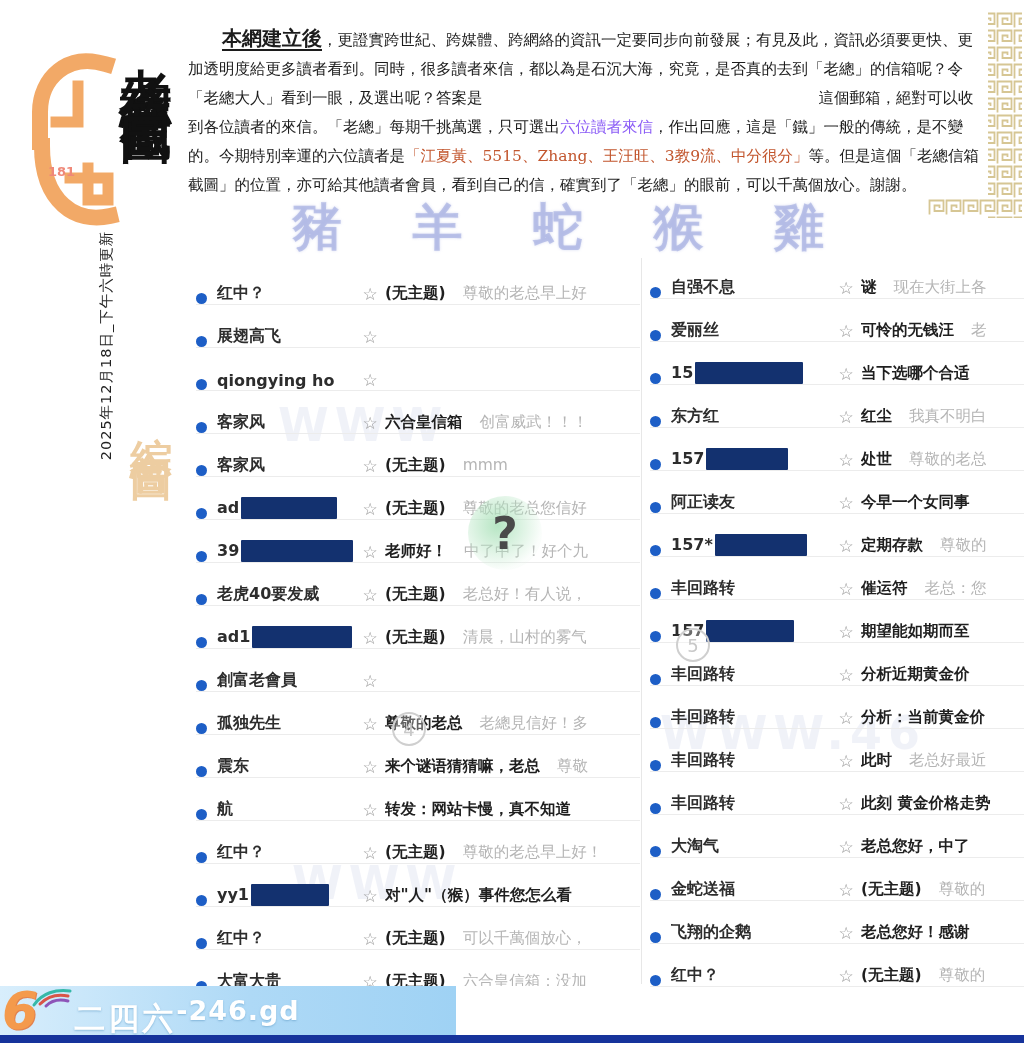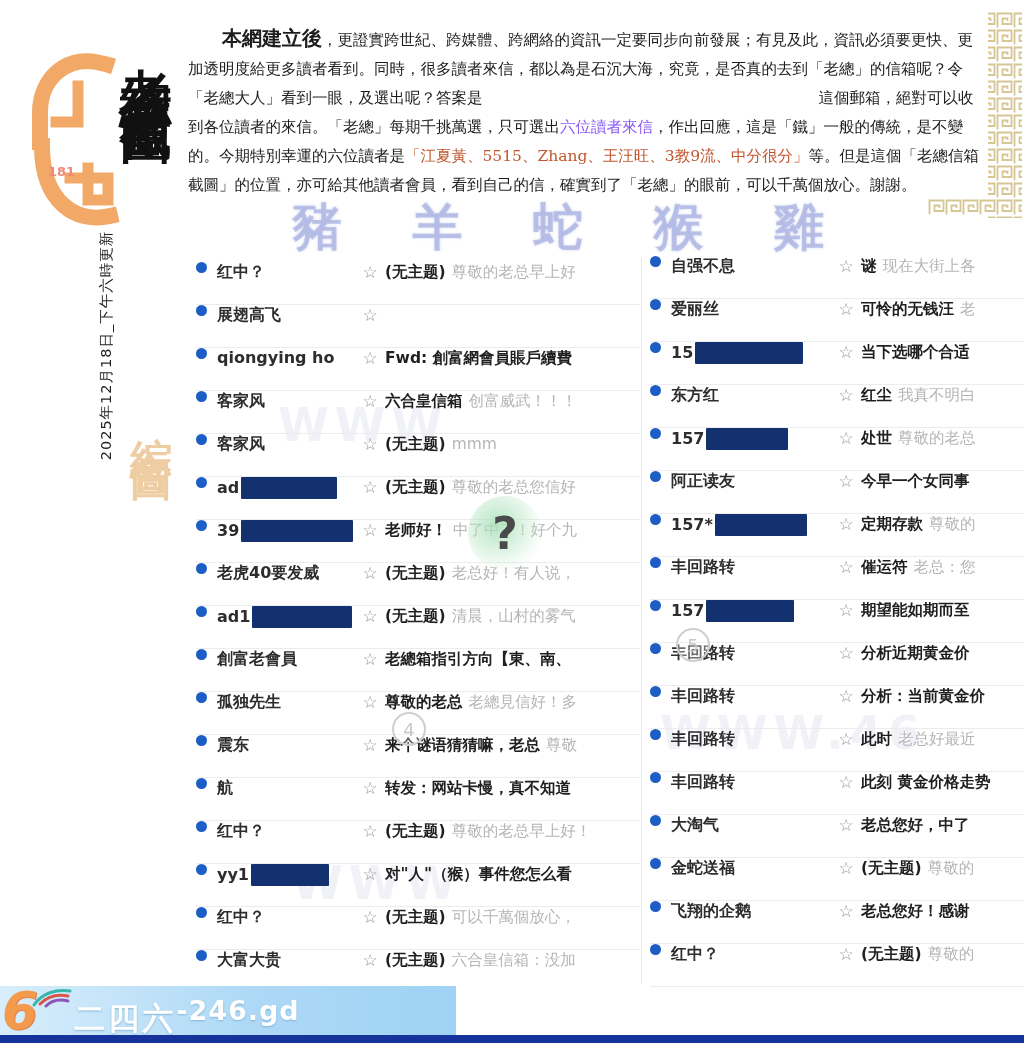--- a/index.html
+++ b/index.html
@@ -13,51 +13,51 @@
            font-size:52px;font-weight:900;color:#111;letter-spacing:10px;line-height:1;}
   .v-subtitle{position:absolute;left:130px;top:404px;writing-mode:vertical-rl;
            font-family:"DejaVu Serif","Liberation Serif",serif;
            font-size:42px;font-weight:700;color:#edcda1;letter-spacing:13px;line-height:1;}
   .date-note{position:absolute;left:-12px;top:336px;width:236px;text-align:center;
            transform:rotate(-90deg);font-size:14.5px;color:#222;letter-spacing:1px;}
 
   
   .intro{position:absolute;left:188px;top:24px;width:800px;font-size:15.5px;line-height:29px;
          color:#1c1c1c;text-indent:34px;font-family:"DejaVu Serif","Liberation Serif",serif;}
-  .intro .lead{font-size:20px;font-weight:900;text-underline-offset:4px;}
+  .intro .lead{font-size:20px;font-weight:900;text-decoration:underline;text-underline-offset:4px;}
   .intro .answer-gap{display:inline-block;width:336px;}
   .intro .red-a{color:#8b5cf6;}
   .intro .red-b{color:#c2562e;}
 
   
   .meander{position:absolute;left:928px;top:12px;}
 
   
   .zodiac{position:absolute;left:292px;top:194px;width:532px;display:flex;
           justify-content:space-between;font-family:"DejaVu Serif","Liberation Serif",serif;
           font-size:50px;font-weight:900;color:rgba(138,150,216,0.48);
           text-shadow:0 0 3px rgba(160,170,225,0.4);pointer-events:none;}
   .wm{position:absolute;color:#8a99cc;opacity:0.12;font-size:46px;font-weight:900;
       letter-spacing:6px;pointer-events:none;}
 
   
   .mail-col{position:absolute;overflow:hidden;}
   #left-list{left:196px;top:262px;width:444px;height:724px;}
   #right-list{left:650px;top:256px;width:374px;height:735px;}
   .col-divider{position:absolute;left:641px;top:258px;width:1px;height:726px;background:#e7e7e7;}
-  .mail-row{display:flex;align-items:flex-start;height:42px;border-bottom:1px solid #ececec;}
+  .mail-row{display:flex;align-items:flex-end;height:42px;border-bottom:1px solid #ececec;}
   .dot{width:11px;height:11px;border-radius:50%;background:#1d5ec6;flex:none;margin-right:10px;}
   .sender{font-weight:bold;font-size:16px;color:#2d2d2d;white-space:nowrap;overflow:hidden;flex:none;}
   #left-list .sender{width:138px;}
   #right-list .sender{width:160px;}
   .redact{display:none;height:22px;background:#13316f;vertical-align:middle;border-radius:1px;margin-left:2px;}
   .star{width:30px;flex:none;color:#979797;font-size:17px;text-align:center;}
   .subjwrap{flex:1;white-space:nowrap;overflow:hidden;font-size:15.5px;}
   .subject{font-weight:bold;color:#1f1f1f;}
-  .preview{color:#b5b5b5;margin-left:6px;}
+  .preview{color:#b5b5b5;margin-left:17px;}
 
   
   .qmark{position:absolute;left:468px;top:496px;width:74px;height:74px;border-radius:50%;
          background:radial-gradient(circle at 40% 40%, rgba(170,225,185,0.85), rgba(225,245,230,0.15) 70%);
          display:flex;align-items:center;justify-content:center;
          font-size:44px;font-weight:900;color:#4a4a4a;pointer-events:none;}
   .circ-num{position:absolute;width:30px;height:30px;border:2px solid #cfcfcf;border-radius:50%;
          color:#c8c8c8;font-size:18px;display:flex;align-items:center;justify-content:center;
          background:rgba(255,255,255,0.3);pointer-events:none;}
   #circ4{left:392px;top:712px;}
@@ -133,21 +133,20 @@
     <div class="mail-row">
       <span class="dot"></span>
       <span class="sender"><span class="sender-text">展翅高飞</span></span>
       <span class="star">☆</span>
     </div>
 
     <div class="mail-row">
       <span class="dot"></span>
       <span class="sender"><span class="sender-text">qiongying ho</span></span>
       <span class="star">☆</span>
-      <span class="subjwrap"><span class="subject">Fwd: 創富網會員賬戶續費</span><span class="preview"></span></span>
     </div>
 
     <div class="mail-row">
       <span class="dot"></span>
       <span class="sender"><span class="sender-text">客家风</span></span>
       <span class="star">☆</span>
       <span class="subjwrap"><span class="subject">六合皇信箱</span><span class="preview">创富威武！！！</span></span>
     </div>
 
     <div class="mail-row">
@@ -182,21 +181,20 @@
       <span class="dot"></span>
       <span class="sender"><span class="sender-text">ad1</span><span class="redact" style="display: inline-block; width: 100px;"></span></span>
       <span class="star">☆</span>
       <span class="subjwrap"><span class="subject">(无主题)</span><span class="preview">清晨，山村的雾气</span></span>
     </div>
 
     <div class="mail-row">
       <span class="dot"></span>
       <span class="sender"><span class="sender-text">創富老會員</span></span>
       <span class="star">☆</span>
-      <span class="subjwrap"><span class="subject">老總箱指引方向【東、南、</span><span class="preview"></span></span>
     </div>
 
     <div class="mail-row">
       <span class="dot"></span>
       <span class="sender"><span class="sender-text">孤独先生</span></span>
       <span class="star">☆</span>
       <span class="subjwrap"><span class="subject">尊敬的老总</span><span class="preview">老總見信好！多</span></span>
     </div>
 
     <div class="mail-row">

